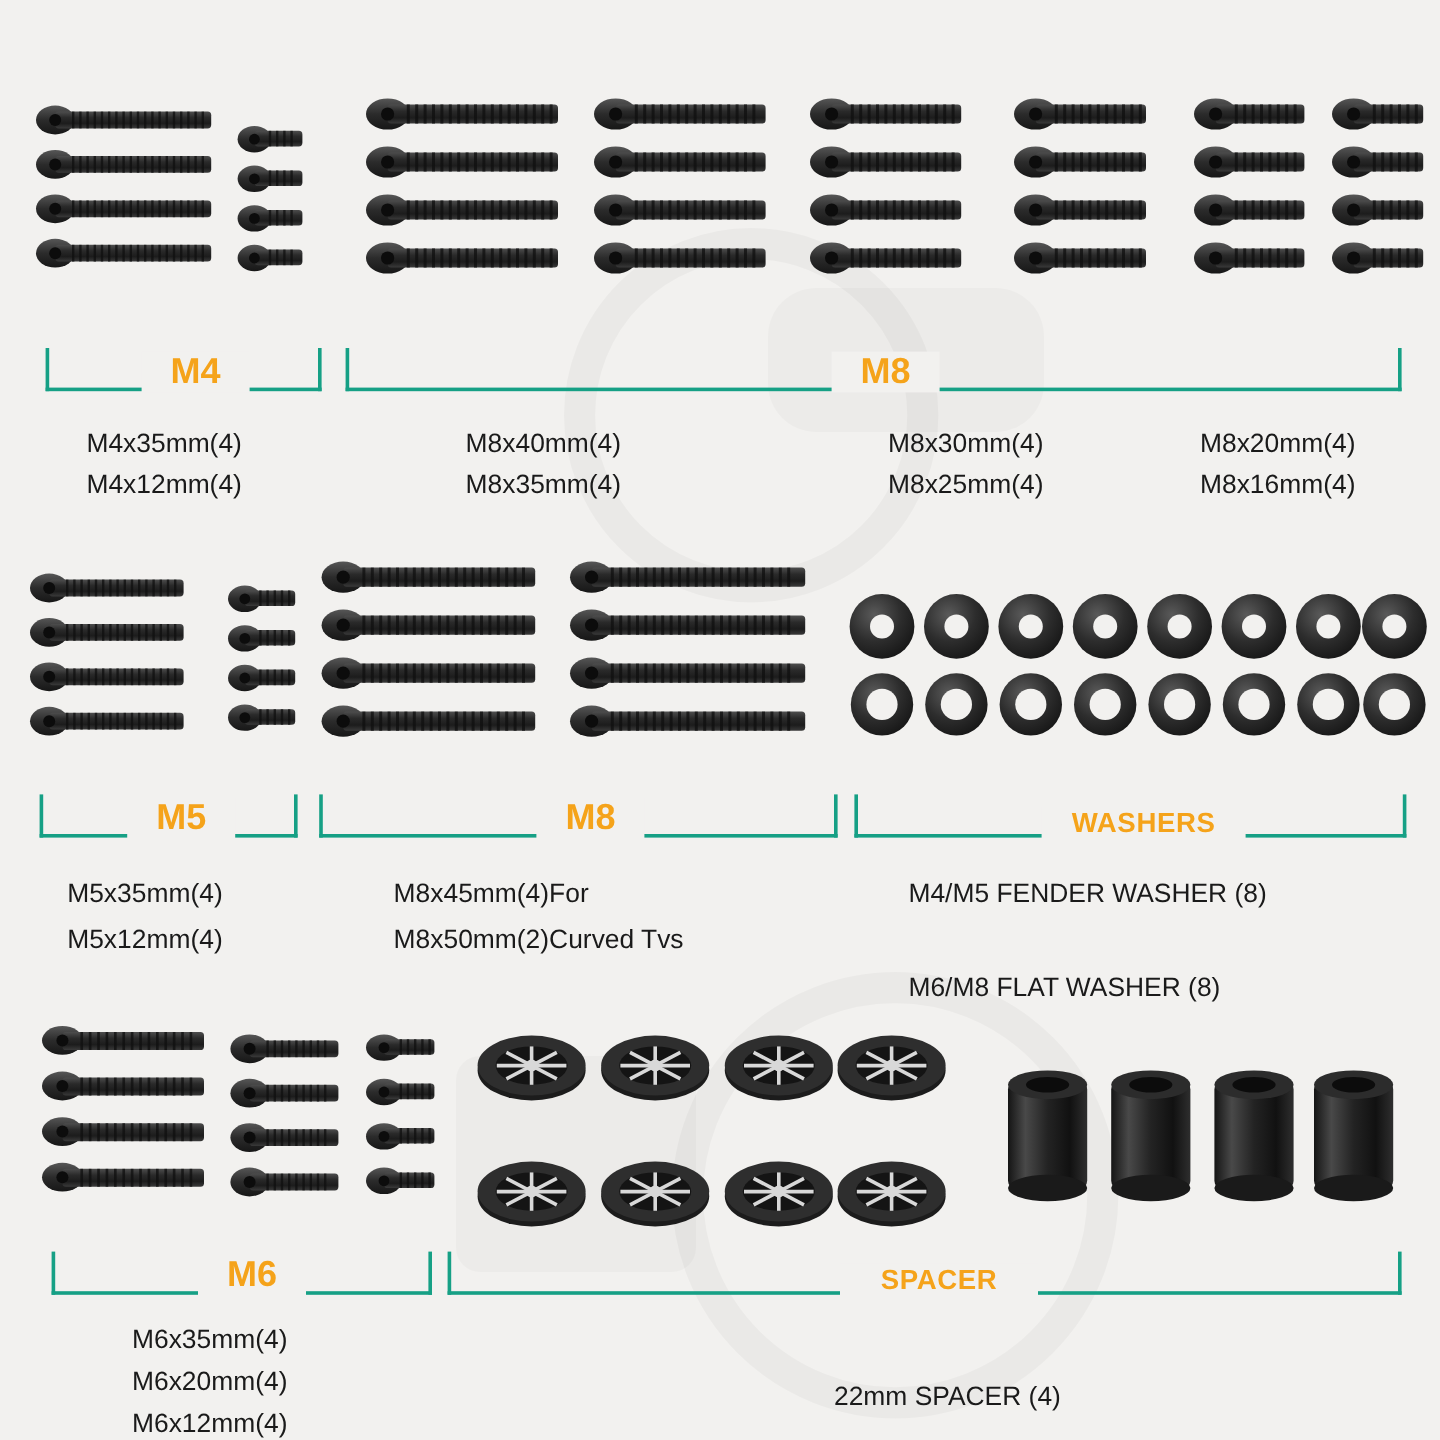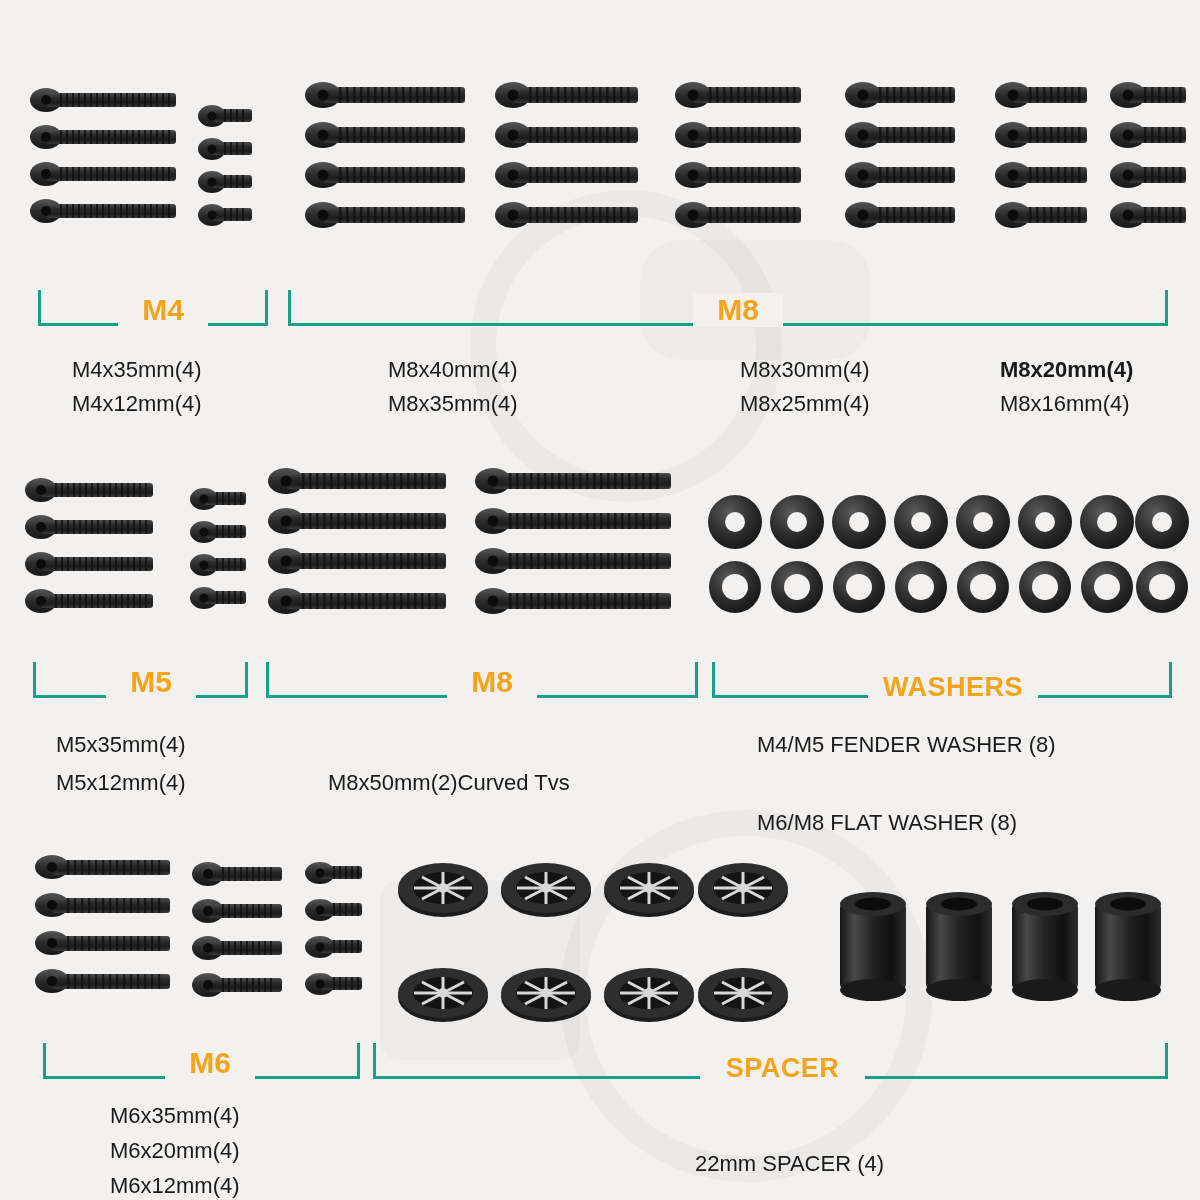--- a/index.html
+++ b/index.html
@@ -46,21 +46,21 @@
   .glabel {
     position: absolute;
     color: #f5a31a;
     font-weight: bold;
     text-align: center;
     background: #f2f1ef;
     padding: 0 10px;
     white-space: nowrap;
   }
   .glabel.big { font-size: 30px; }
-  .glabel.small { font-size: 27px; letter-spacing: .5px; }
+  .glabel.small { font-size: 23px; letter-spacing: .5px; }
 
   .caption {
     position: absolute;
     color: #1a1a1a;
     font-size: 22px;
     line-height: 36px;
     white-space: nowrap;
   }
 
   
@@ -765,21 +765,21 @@
 
   <div class="caption" style="left:72px; top:352px;">M4x35mm(4)</div>
   <div class="caption" style="left:72px; top:386px;">M4x12mm(4)</div>
 
   <div class="caption" style="left:388px; top:352px;">M8x40mm(4)</div>
   <div class="caption" style="left:388px; top:386px;">M8x35mm(4)</div>
 
   <div class="caption" style="left:740px; top:352px;">M8x30mm(4)</div>
   <div class="caption" style="left:740px; top:386px;">M8x25mm(4)</div>
 
-  <div class="caption" style="left:1000px; top:352px;font-weight:bold;">M8x20mm(4)</div>
+  <div class="caption" style="left:1000px; top:352px;">M8x20mm(4)</div>
   <div class="caption" style="left:1000px; top:386px;">M8x16mm(4)</div>
 
   <div class="screw" style="left:25px; top:478px;">
     <svg width="145" height="145" viewBox="0 0 145 145">
       <g transform="translate(0,0)">
         <ellipse cx="16" cy="12" rx="16" ry="12" fill="url(#headg)"></ellipse>
         <rect x="16" y="5" width="112" height="14" rx="3" fill="url(#metal)"></rect>
         <g fill="#0f0f0f" opacity="0.75">
           <rect x="30" y="5" width="2" height="14"></rect>
             <rect x="36" y="5" width="2" height="14"></rect>
@@ -1210,20 +1210,21 @@
 
   <div class="bracket" style="left:266px; top:662px; width:432px;"></div>
   <div class="glabel big" style="left:447px; top:665px; width:70px;">M8</div>
 
   <div class="bracket" style="left:712px; top:662px; width:460px;"></div>
   <div class="glabel small" style="left:868px; top:672px; width:150px;">WASHERS</div>
 
   <div class="caption" style="left:56px; top:727px;">M5x35mm(4)</div>
   <div class="caption" style="left:56px; top:765px;">M5x12mm(4)</div>
 
+  <div class="caption" style="left:328px; top:727px;">M8x45mm(4)For</div>
   <div class="caption" style="left:328px; top:765px;">M8x50mm(2)Curved Tvs</div>
 
   <div class="caption" style="left:757px; top:727px;">M4/M5 FENDER WASHER (8)</div>
   <div class="caption" style="left:757px; top:805px;">M6/M8 FLAT WASHER (8)</div>
 
   <div class="screw" style="left:35px; top:855px;">
     <svg width="150" height="150" viewBox="0 0 150 150">
       <g transform="translate(0,0)">
         <ellipse cx="17" cy="12" rx="17" ry="12" fill="url(#headg)"></ellipse>
         <rect x="17" y="5" width="118" height="15" rx="3" fill="url(#metal)"></rect>

